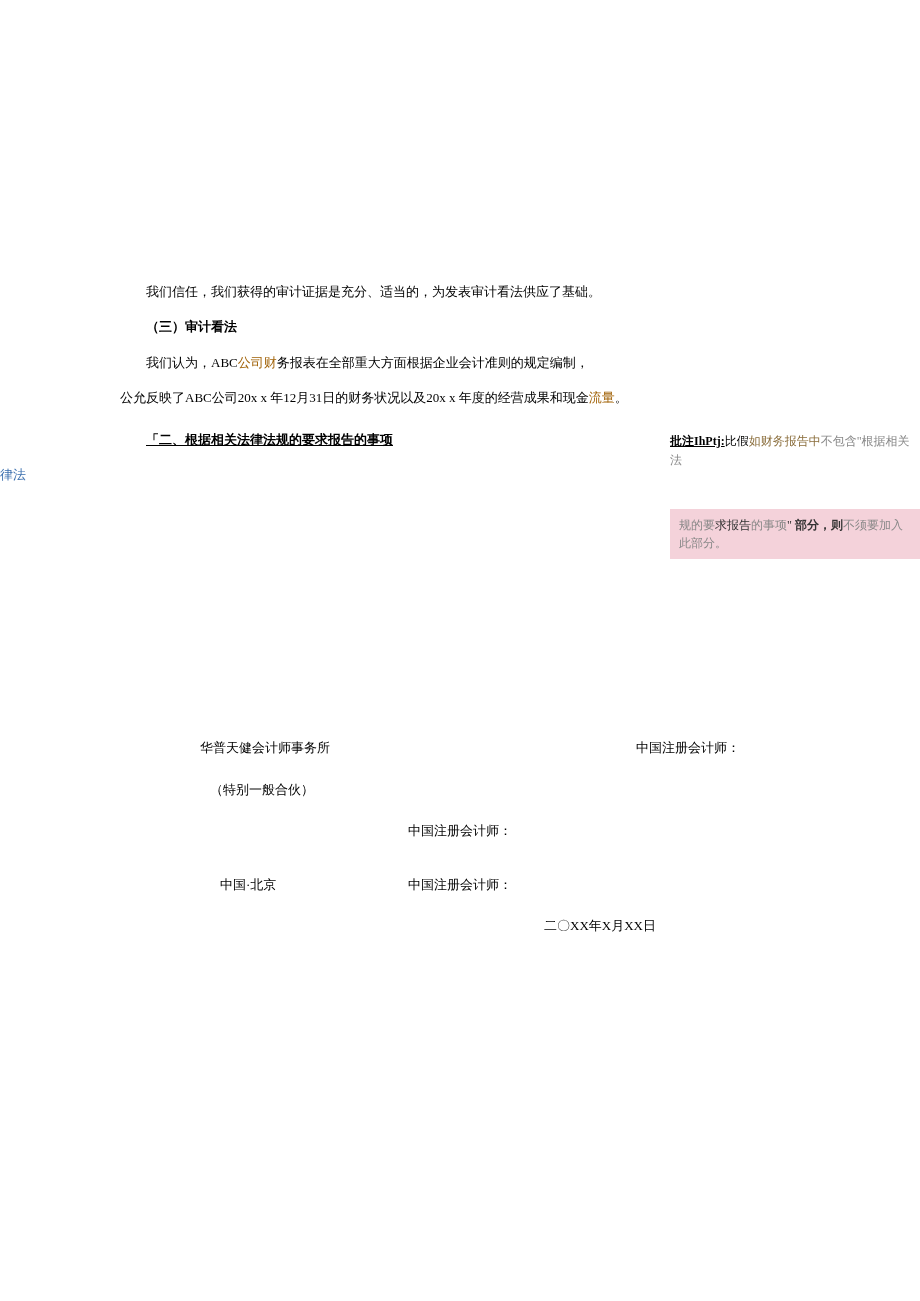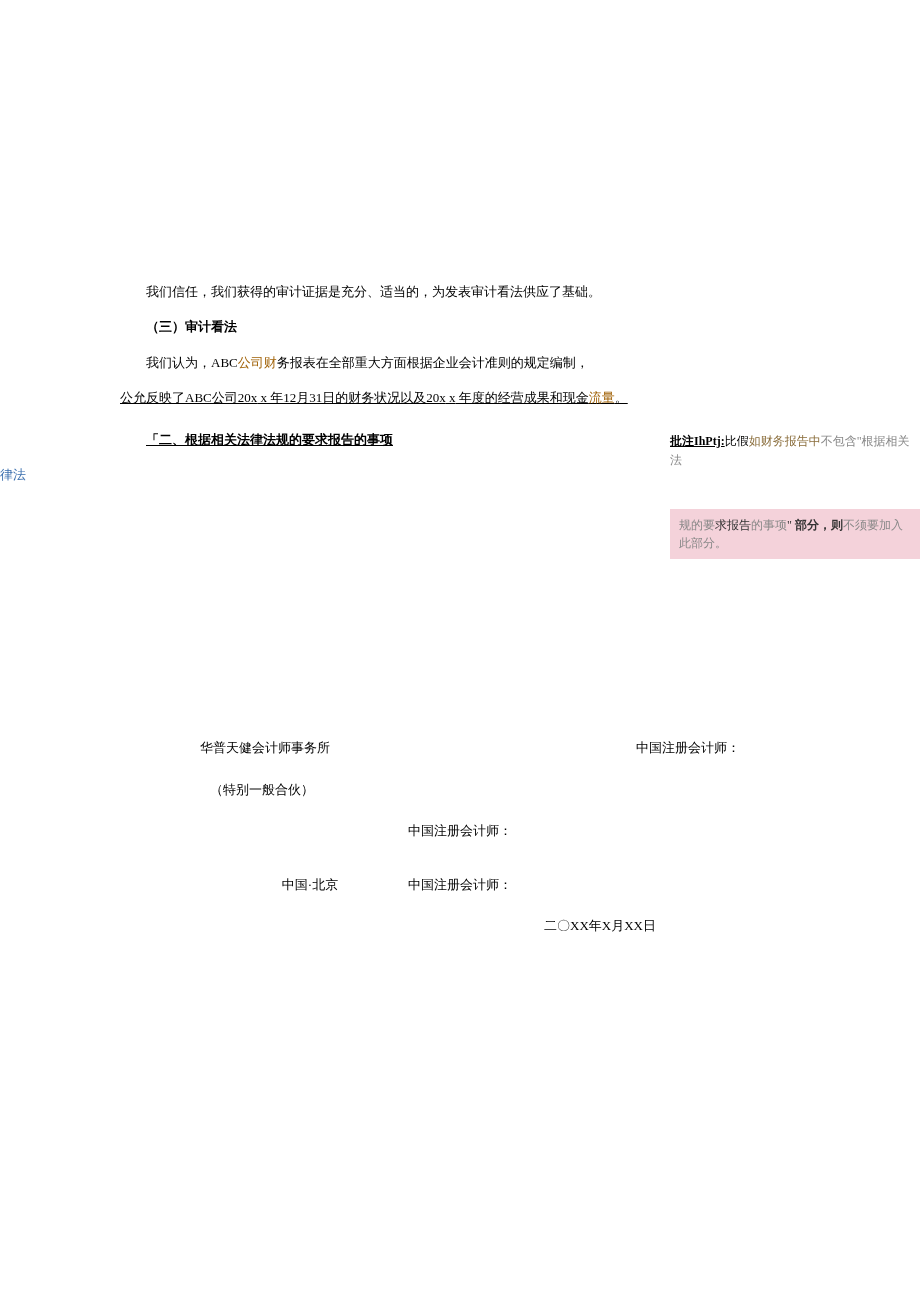--- a/index.html
+++ b/index.html
@@ -19,21 +19,20 @@
     }
     .content {
       padding: 280px 120px 0 120px;
     }
     .paragraph {
       margin-bottom: 12px;
       text-indent: 2em;
     }
     .no-indent {
       text-indent: 0;
-      text-decoration: underline;
     }
     .section-heading {
       font-weight: bold;
       text-indent: 2em;
       margin-bottom: 12px;
     }
     .blue-text {
       color: #a16207;
     }
     .signature-block {
@@ -122,21 +121,21 @@
       <div class="sig-right">中国注册会计师：</div>
     </div>
     <div class="sig-row">
       <div class="sig-left" style="padding-left:10px;">（特别一般合伙）</div>
     </div>
     <div class="sig-row">
       <div class="sig-left"></div>
       <div class="sig-mid">中国注册会计师：</div>
     </div>
     <div class="sig-row" style="margin-top:30px;">
-      <div class="sig-left" style="padding-left:20px;text-align:center;">中国·北京</div>
+      <div class="sig-left" style="padding-left:20px;">中国·北京</div>
       <div class="sig-mid">中国注册会计师：</div>
     </div>
     <div class="date-line">二〇XX年X月XX日</div>
   </div>
 </div>
 
 <div class="annotation-container">
   <div class="annotation-label">
     <span class="bold">批注IhPtj:</span><span>比假</span><span class="brown-text">如财务报告中</span><span class="gray-text">不包含"根据相关法</span>
   </div>

